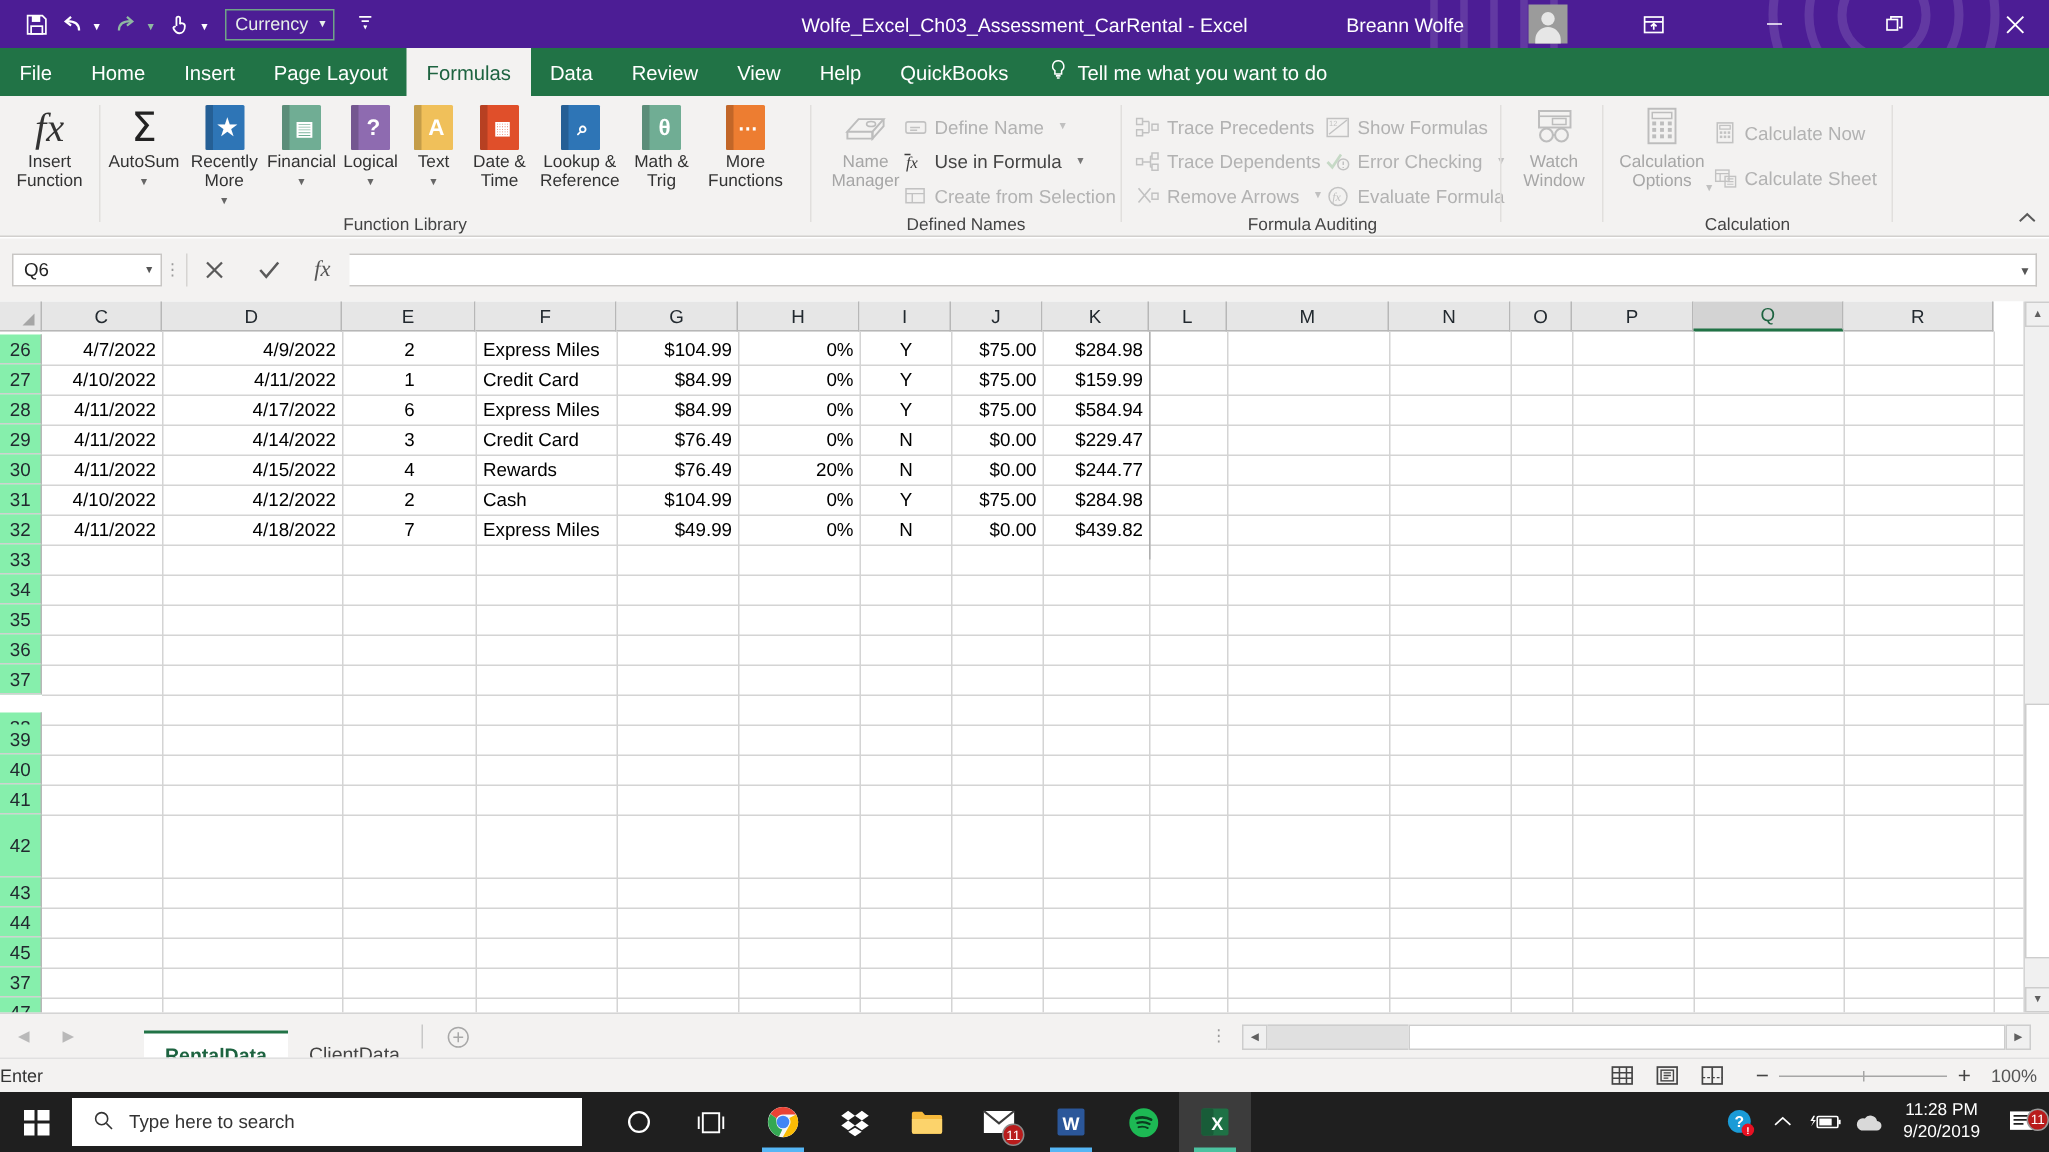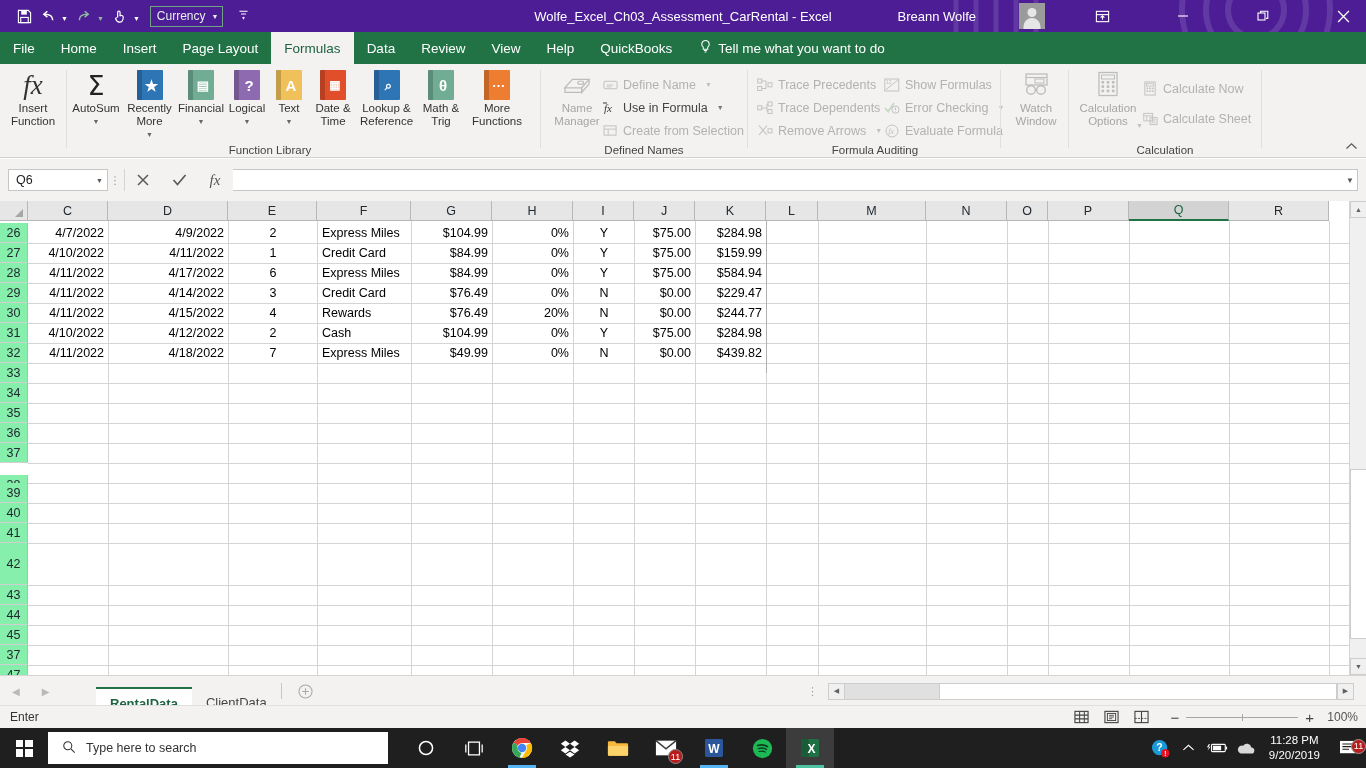--- a/index.html
+++ b/index.html
@@ -174,21 +174,21 @@
   .addsheet { display: flex; align-items: center; padding: 0 16px; color: #a0a0a0; font-size: 14px; }
   .tabsep { width: 1px; height: 16px; background: #c8c8c8; align-self: center; }
   .hscroll-zone { position: absolute; right: 12px; top: 0; height: 30px; display: flex; align-items: center; gap: 0;}
   .hdots { color: #9b9b9b; font-size: 11px; line-height: 4px; margin-right: 10px; }
   .hsbtn { width: 17px; height: 17px; background: #f0f0f0; border: 1px solid #cdcdcd; display:flex; align-items:center; justify-content:center; font-size:7px; color:#606060;}
   .htrack { height: 17px; background: #e0e0e0; border-top: 1px solid #cdcdcd; border-bottom: 1px solid #cdcdcd; width: 94px;}
   .hthumb { height: 17px; background: #fff; border: 1px solid #cdcdcd; width: 398px; }
 
   
   .statusbar { position: absolute; top: 705px; left: 0; width: 1366px; height: 23px; background: #f3f2f1; border-top:1px solid #e0e0e0; display: flex; align-items: center;}
-  .status-left { margin-left: 10px; font-size: 12px; color: #333; }
+  .status-left { font-size: 12px; color: #333; }
   .status-right { position: absolute; right: 8px; display: flex; align-items: center; gap: 0; }
   .viewbtn { width: 30px; height: 20px; display: flex; align-items: center; justify-content: center; color: #555; }
   .zoomctl { display: flex; align-items: center; gap: 7px; margin-left: 14px; }
   .zoomline { width: 112px; height: 1px; background: #a6a6a6; position: relative; }
   .zoomline::after { content:''; position:absolute; left: 50%; top: -3px; width:1px; height:7px; background:#a6a6a6;}
   .zoomtxt { font-size: 12px; color: #555; width: 38px; text-align: right; margin-left: 6px;}
 
   
   .taskbar { position: absolute; top: 728px; left: 0; width: 1366px; height: 40px; background: #1f1f1f; display: flex; align-items: center; }
   .startbtn { width: 48px; height: 40px; display: flex; align-items: center; justify-content: center; }

